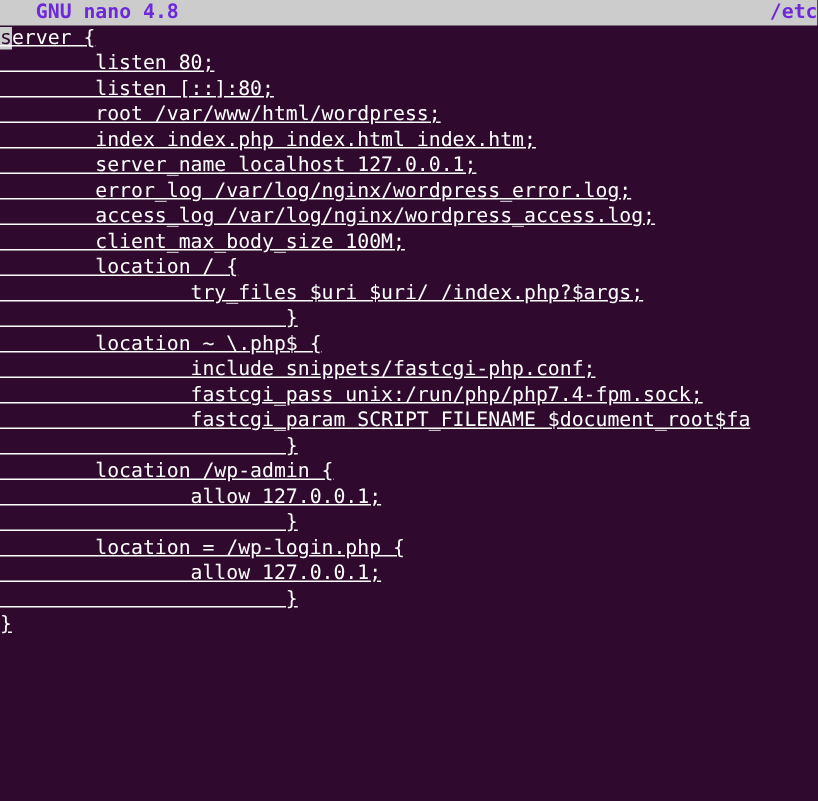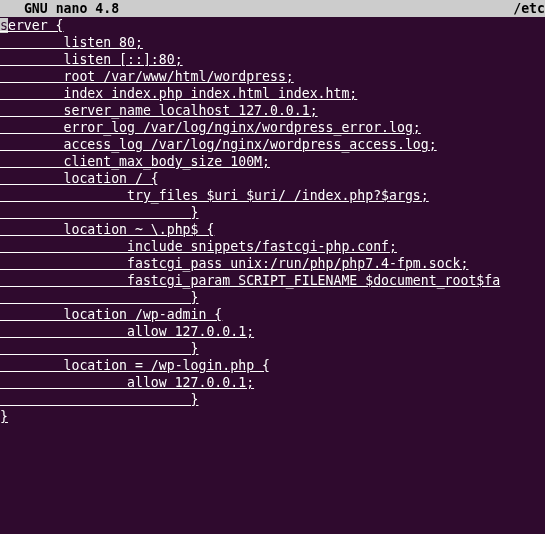--- a/index.html
+++ b/index.html
@@ -9,21 +9,21 @@
     height: 534px;
     overflow: hidden;
     background: #2f0a2e;
     font-family: "DejaVu Sans Mono", "Liberation Mono", Consolas, monospace;
     font-size: 13.2px;
     line-height: 17px;
     color: #ffffff;
   }
   .titlebar {
     background: #cccccc;
-    color: #000000;
+    color: #6d28d9;
     display: flex;
     justify-content: space-between;
     white-space: pre;
     padding: 0;
     font-weight: bold;
   }
   .titlebar .left { padding-left: 8px; }
   .titlebar .right { padding-right: 0; }
   .editor {
     padding: 0;

